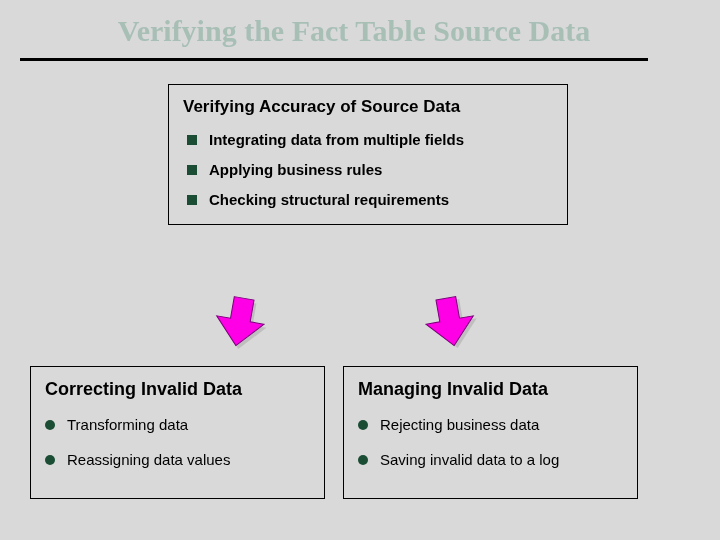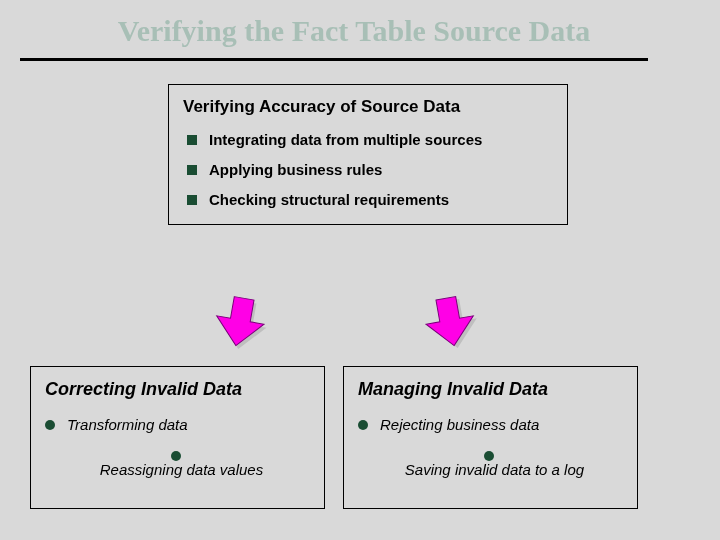--- a/index.html
+++ b/index.html
@@ -88,54 +88,53 @@
     top: 366px;
     left: 30px;
     right: 30px;
     display: flex;
     gap: 18px;
   }
   .col {
     flex: 1;
     border: 1px solid #000;
     padding: 12px 6px 10px 14px;
-    font-style: italic;
   }
   .col .heading {
     font-size: 18px;
     font-weight: bold;
     color: #000;
     margin-bottom: 16px;
   }
   .dot {
     width: 10px;
     height: 10px;
     border-radius: 50%;
     background: #1a4d33;
     flex: none;
     margin-right: 12px;
     margin-left: 0px;
   }
   .col .bullet-row { margin-bottom: 18px; }
-  .col .bullet-row:last-child { margin-bottom: 20px; flex-direction: column; }
+  .col .bullet-row:last-child { margin-bottom: 20px; }
   .col .bullet-text { font-size: 15px; font-weight: normal; }
 </style>
 </head>
 <body>
 
 <div class="slide">
 
   <div class="title">Verifying the Fact Table Source Data</div>
   <div class="title-rule"></div>
 
   <div class="top-box">
     <div class="heading">Verifying Accuracy of Source Data</div>
     <div class="bullet-row">
       <div class="sq"></div>
-      <div class="bullet-text">Integrating data from multiple sources</div>
+      <div class="bullet-text">Integrating data from multiple fields</div>
     </div>
     <div class="bullet-row">
       <div class="sq"></div>
       <div class="bullet-text">Applying business rules</div>
     </div>
     <div class="bullet-row">
       <div class="sq"></div>
       <div class="bullet-text">Checking structural requirements</div>
     </div>
   </div>

